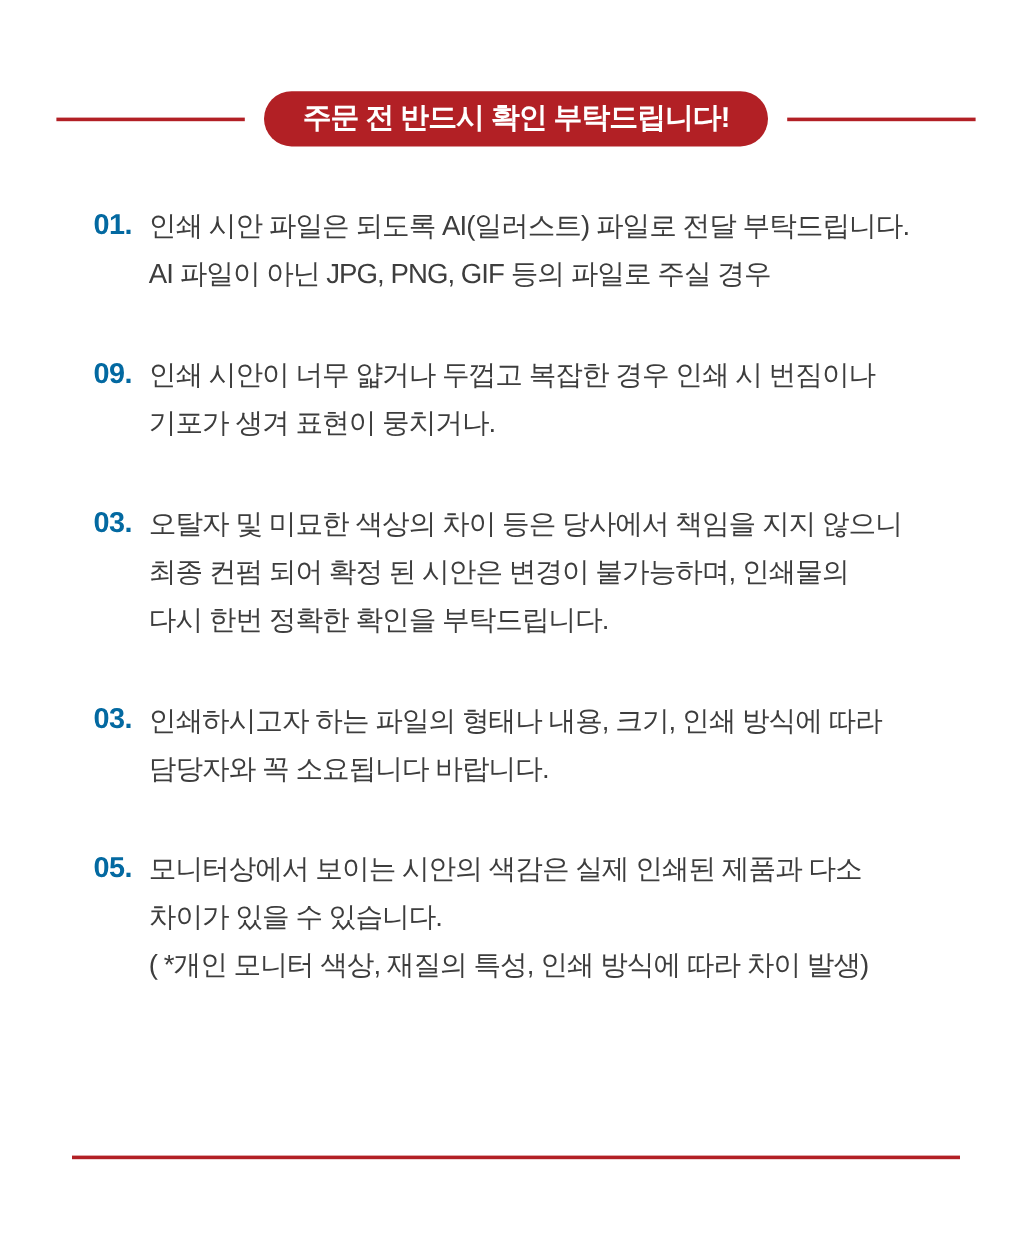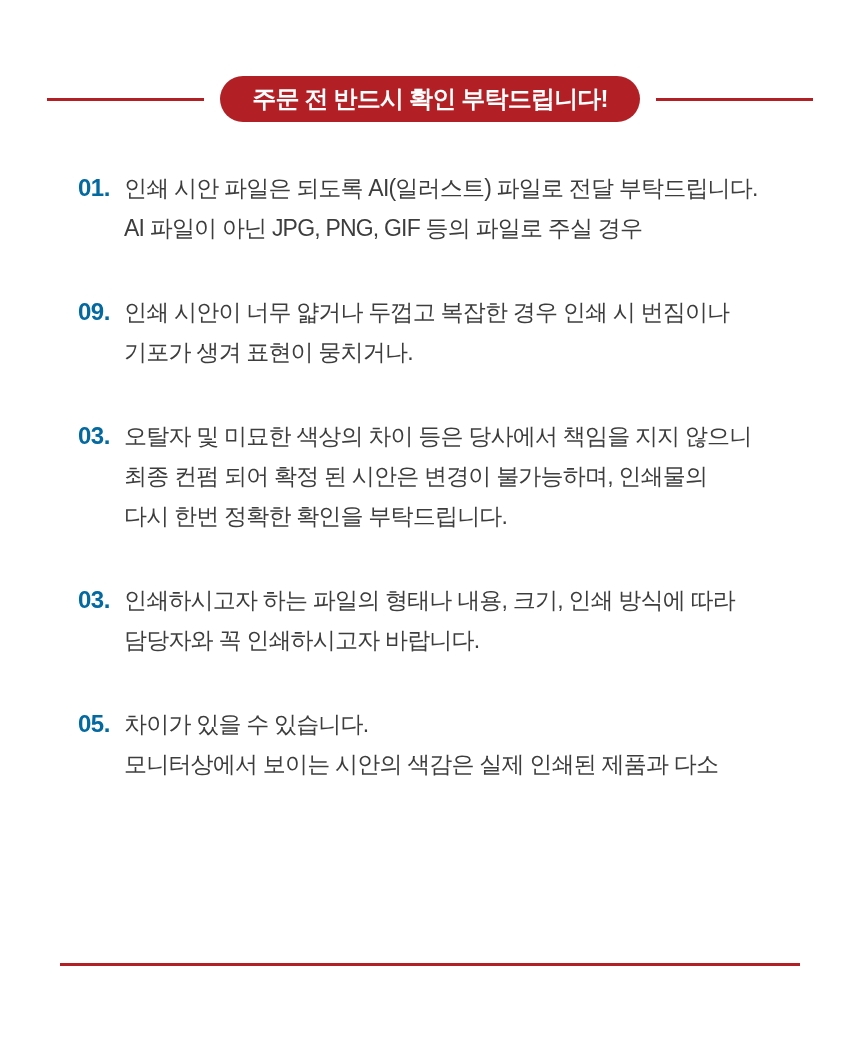--- a/index.html
+++ b/index.html
@@ -114,27 +114,28 @@
       <div class="notice-line">오탈자 및 미묘한 색상의 차이 등은 당사에서 책임을 지지 않으니</div>
       <div class="notice-line">최종 컨펌 되어 확정 된 시안은 변경이 불가능하며, 인쇄물의</div>
       <div class="notice-line">다시 한번 정확한 확인을 부탁드립니다.</div>
     </div>
   </div>
 
   <div class="notice-item">
     <div class="notice-number">03.</div>
     <div class="notice-lines">
       <div class="notice-line">인쇄하시고자 하는 파일의 형태나 내용, 크기, 인쇄 방식에 따라</div>
-      <div class="notice-line">담당자와 꼭 인쇄하시고자 바랍니다.</div>
+      <div class="notice-line">담당자와 꼭 소요됩니다 바랍니다.</div>
     </div>
   </div>
 
   <div class="notice-item">
     <div class="notice-number">05.</div>
     <div class="notice-lines">
+      <div class="notice-line">모니터상에서 보이는 시안의 색감은 실제 인쇄된 제품과 다소</div>
       <div class="notice-line">차이가 있을 수 있습니다.</div>
-      <div class="notice-line">모니터상에서 보이는 시안의 색감은 실제 인쇄된 제품과 다소</div>
+      <div class="notice-line">( *개인 모니터 색상, 재질의 특성, 인쇄 방식에 따라 차이 발생)</div>
     </div>
   </div>
 
 </div>
 
 <div class="bottom-rule"></div>
 
 </body></html>

